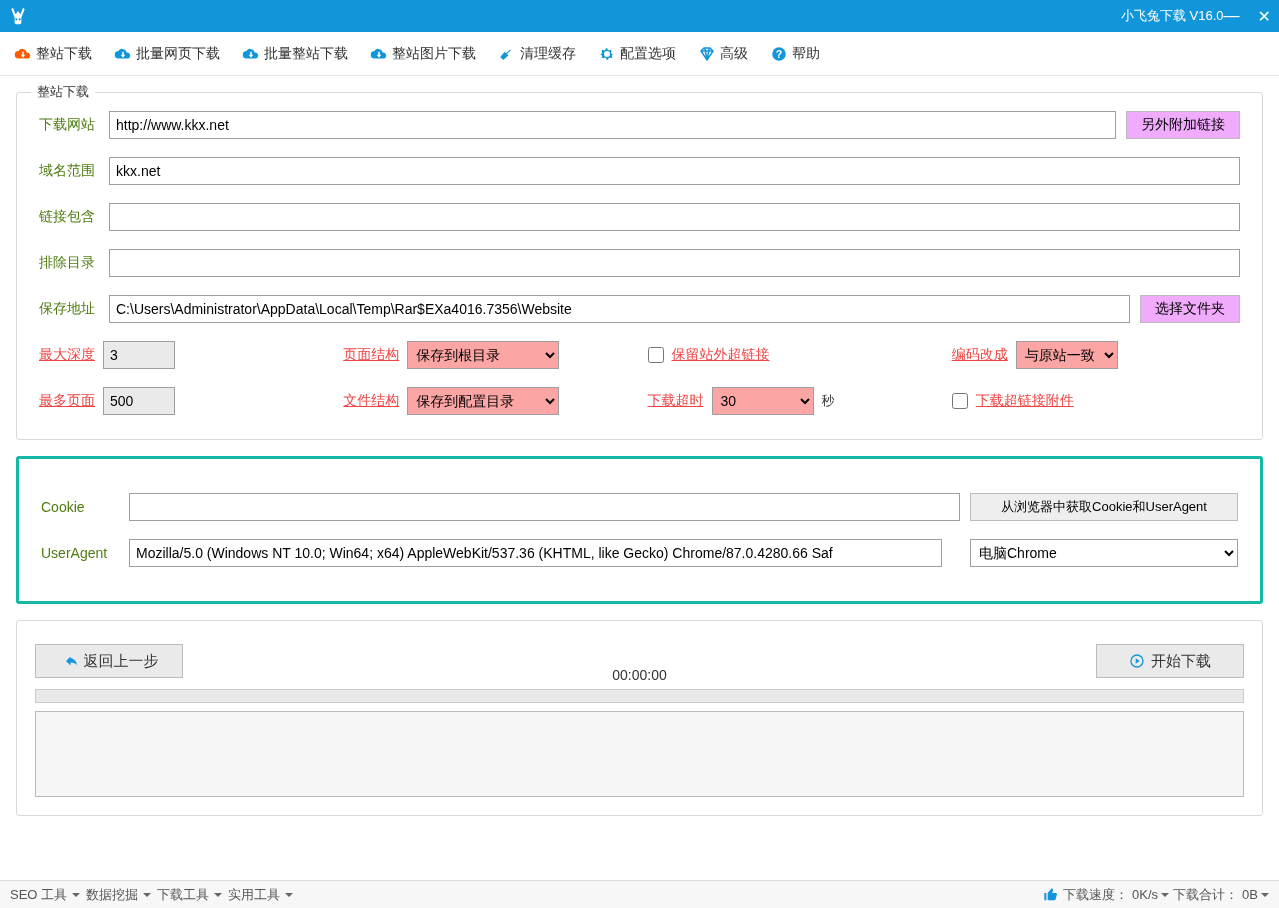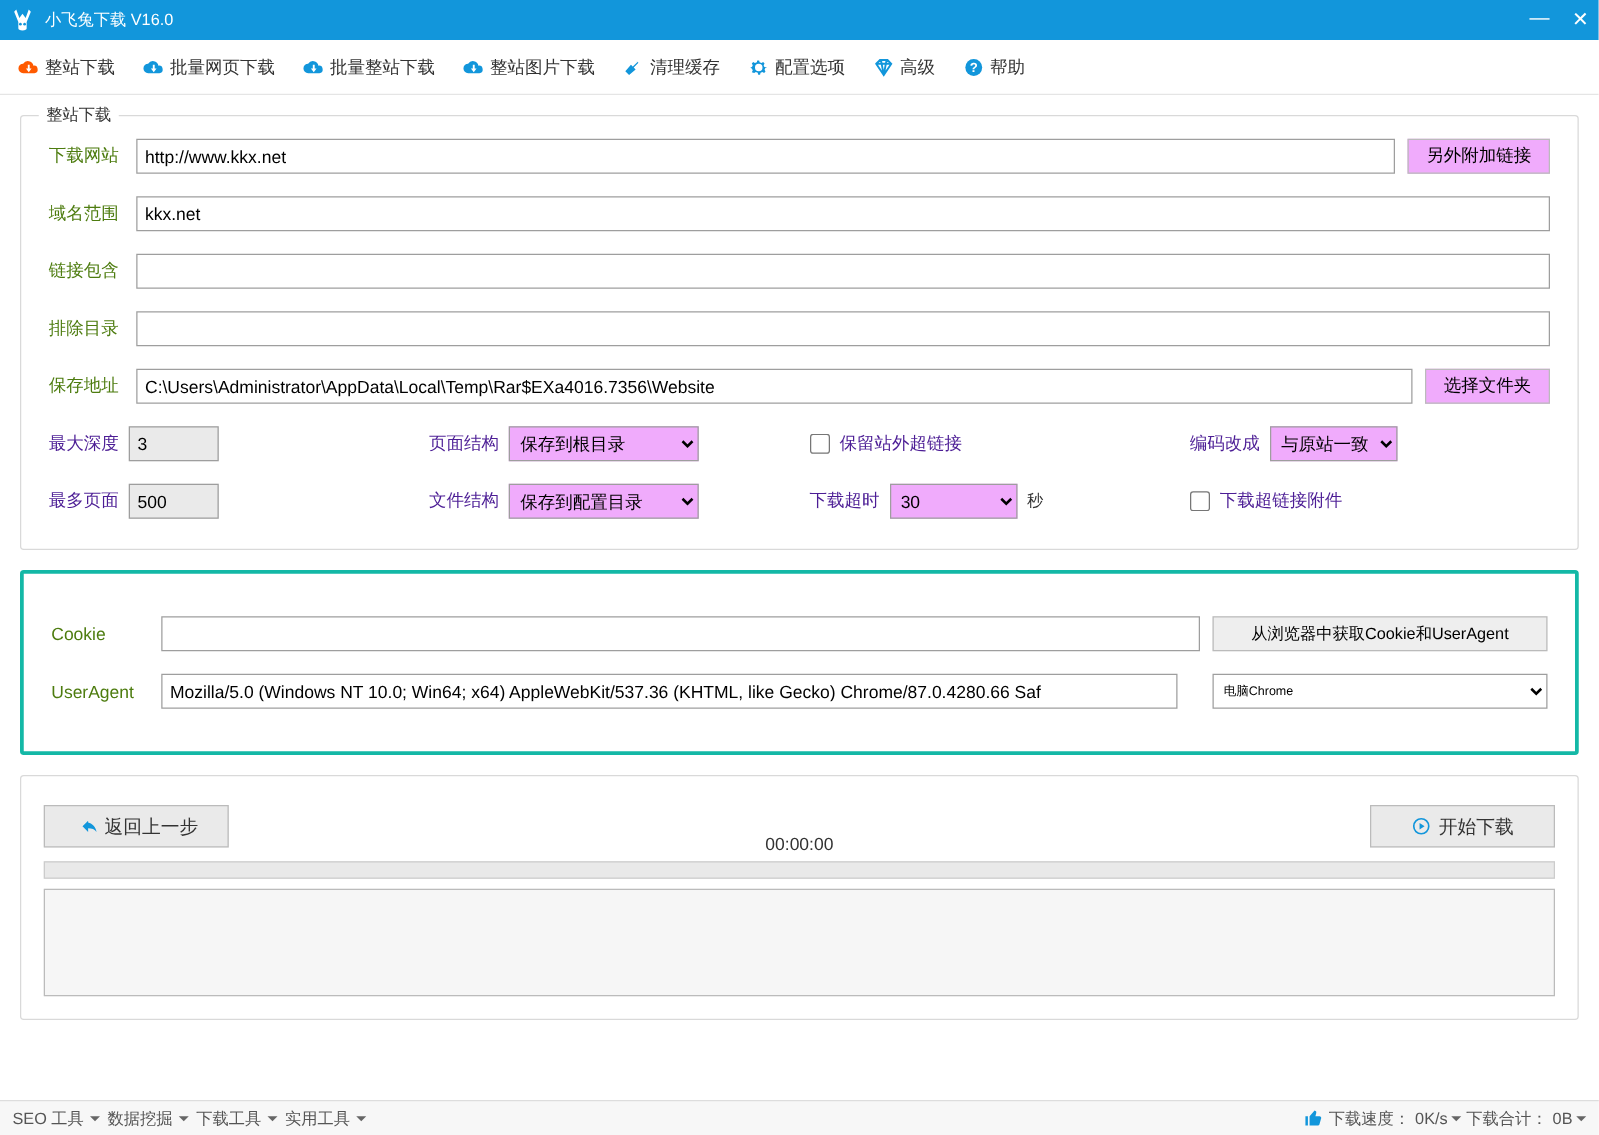--- a/index.html
+++ b/index.html
@@ -1,19 +1,19 @@
 <!DOCTYPE html>
 <html><head>
 <meta charset="utf-8">
 <style>
 * { box-sizing: border-box; margin: 0; padding: 0; font-family: "Microsoft YaHei", "SimSun", sans-serif; }
 body { background: #fff; width: 1279px; height: 908px; overflow: hidden; font-size: 13px; color: #333; }
 
 
-.titlebar { background: #1296db; height: 32px; display: flex; align-items: center; padding: 0 8px; color: #fff; }
+.titlebar { background: #1296db; height: 32px; display: flex; align-items: center; padding: 0 8px; color: #fff; text-align: right; }
 .titlebar .logo { width: 20px; height: 20px; margin-right: 8px; }
 .titlebar .title { flex: 1; font-size: 13px; }
 .titlebar .winbtns { display: flex; gap: 18px; font-size: 16px; }
 .titlebar .winbtns span { cursor: pointer; }
 
 
 .toolbar { background: #fff; border-bottom: 1px solid #e5e5e5; height: 44px; display: flex; align-items: center; padding: 0 14px; gap: 22px; }
 .toolbar .item { display: flex; align-items: center; gap: 4px; cursor: pointer; font-size: 14px; color: #333; }
 .toolbar .ic { width: 18px; height: 18px; display: inline-flex; align-items: center; justify-content: center; }
 
@@ -21,31 +21,31 @@
 .card { margin: 16px; border: 1px solid #d9d9d9; border-radius: 3px; padding: 18px 22px 24px 22px; position: relative; }
 .card .legend { position: absolute; top: -10px; left: 14px; background: #fff; padding: 0 6px; font-size: 13px; color: #333; }
 
 .formrow { display: flex; align-items: center; margin-bottom: 18px; }
 .formrow label { width: 70px; color: #4d7c0f; font-size: 14px; }
 .formrow input[type=text] { flex: 1; height: 28px; border: 1px solid #9e9e9e; padding: 0 6px; font-size: 14px; background: #fff; }
 .formrow .btn { margin-left: 10px; height: 28px; padding: 0 14px; background: #f0abfc; border: 1px solid #bbb; cursor: pointer; font-size: 14px; }
 
 .grid4 { display: grid; grid-template-columns: repeat(4, 1fr); row-gap: 18px; column-gap: 16px; margin-top: 4px; }
 .cell { display: flex; align-items: center; gap: 8px; }
-.cell label { font-size: 14px; color: #4c1d95; }
+.cell label { font-size: 14px; color: #ef4444; text-decoration: underline; }
 .cell input[type=text] { width: 72px; height: 28px; border: 1px solid #9e9e9e; padding: 0 6px; background: #eaeaea; font-size: 14px; }
-.cell select { height: 28px; border: 1px solid #9e9e9e; padding: 0 4px; background: #f0abfc; font-size: 14px; }
+.cell select { height: 28px; border: 1px solid #9e9e9e; padding: 0 4px; background: #fca5a5; font-size: 14px; }
 .cell .sel-wide { width: 152px; }
 .cell .sel-mid { width: 102px; }
 .cell input[type=checkbox] { width: 16px; height: 16px; }
 
 
 .card2 { margin: 0 16px 16px 16px; border: 3px solid #14b8a6; border-radius: 3px; padding: 34px 22px; }
 .card2 .formrow label { width: 88px; }
-.card2 .formrow select { height: 28px; border: 1px solid #9e9e9e; padding: 0 4px; font-size: 10px; width: 268px; margin-left: 28px; background: #fff; }
+.card2 .formrow select { height: 28px; border: 1px solid #9e9e9e; padding: 0 4px; font-size: 14px; width: 268px; margin-left: 28px; background: #fff; }
 .card2 .formrow .bigbtn { margin-left: 10px; height: 28px; padding: 0 12px; background: #eee; border: 1px solid #bbb; cursor: pointer; font-size: 13px; width: 268px; }
 
 
 .card3 { margin: 0 16px 0 16px; border: 1px solid #d9d9d9; border-radius: 3px; padding: 18px; }
 .actrow { display: flex; align-items: center; }
 .bigact { width: 148px; height: 34px; background: #eaeaea; border: 1px solid #bbb; display: inline-flex; align-items: center; justify-content: center; gap: 6px; cursor: pointer; font-size: 15px; }
 .spacer { flex: 1; text-align: center; font-size: 14px; padding-top: 28px; }
 .progress { height: 14px; background: #e9e9e9; border: 1px solid #ccc; margin-top: 6px; }
 .logbox { height: 86px; border: 1px solid #bbb; background: #f6f6f6; margin-top: 8px; }
 

